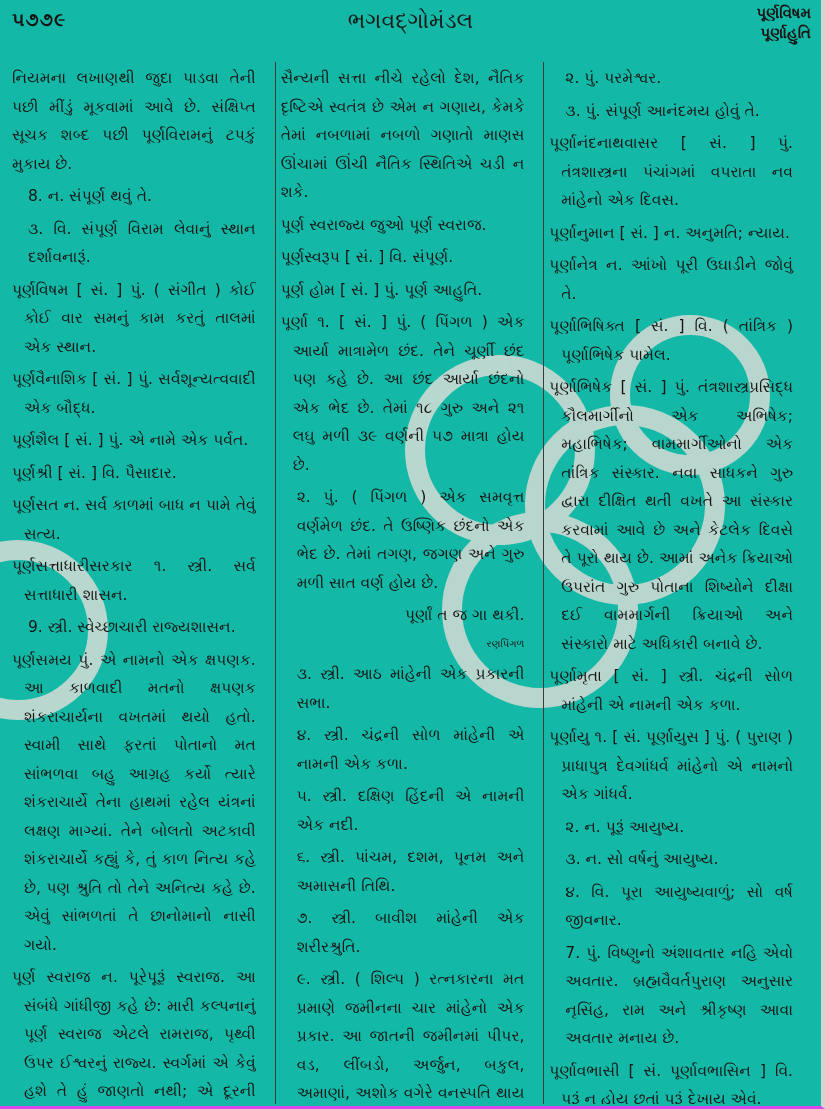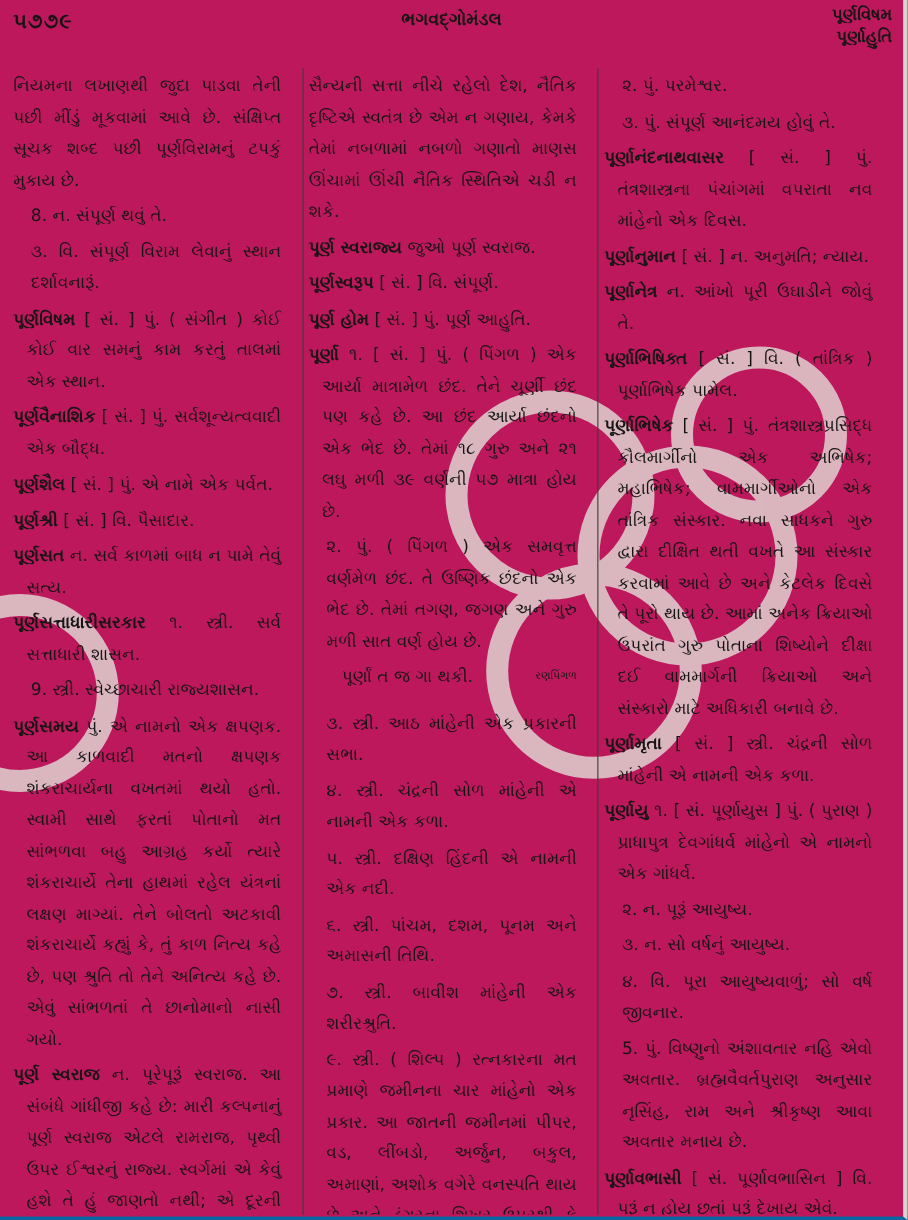--- a/index.html
+++ b/index.html
@@ -3,36 +3,36 @@
 <meta charset="utf-8">
 <style>
   html,body{margin:0;padding:0;}
   body{
     width:825px;height:1109px;
     background:#dddad5;
     font-family:"DejaVu Sans","Liberation Sans",sans-serif;
   }
   .page{
     position:relative;width:825px;height:1109px;
-    background:#be185d;
+    background:#14b8a6;
     color:#161514;
     overflow:hidden;
     box-sizing:border-box;
     border-right:4px solid #d7d4cf;
-    border-bottom:3px solid #0369a1;
+    border-bottom:3px solid #d946ef;
   }
   
   .header{position:absolute;top:0;left:0;right:0;height:58px;}
   .page-number{
     position:absolute;left:12px;top:8px;
     font-weight:700;font-size:19px;letter-spacing:1px;
   }
   .page-title{
     position:absolute;left:0;right:0;top:8px;
-    text-align:center;font-weight:700;font-size:16px;
+    text-align:center;font-weight:400;font-size:22px;
   }
   .header-keywords{
     position:absolute;right:10px;top:3px;
     text-align:right;font-weight:700;font-size:15px;line-height:20px;
   }
   
   .watermark{position:absolute;left:0;top:0;pointer-events:none;}
   
   .columns{
     position:absolute;top:62px;left:8px;right:10px;bottom:2px;
@@ -50,24 +50,24 @@
   .rule{
     width:1px;background:#3c3a38;
     margin:0 1px;
     z-index:2;
   }
   
   .para{margin:0 0 4px 0;text-align:justify;}
   .para.entry{padding-left:12px;text-indent:-12px;}
   .para.sense{padding-left:16px;}
   .para.continuation{}
-  .para .head{font-weight:700;}
+  .para .head{font-weight:400;}
   .para.verse{
     display:flex;justify-content:space-between;align-items:flex-end;
-    padding-left:30px;text-align:left;margin-bottom:14px;
+    padding-left:30px;text-align:left;margin-bottom:2px;flex-direction:column;
   }
   .para.verse .attribution{font-size:10px;padding-left:8px;white-space:nowrap;}
 </style>
 </head>
 <body>
 
 <div class="page">
 
   <svg class="watermark" width="825" height="1109" viewBox="0 0 825 1109" aria-hidden="true">
     <g fill="none" stroke="#e1ded8" stroke-width="20" opacity="0.8">
@@ -129,18 +129,18 @@
         <p class="para entry"><span class="head">પૂર્ણાનંદનાથવાસર</span> [ સં. ] પું. તંત્રશાસ્ત્રના પંચાંગમાં વપરાતા નવ માંહેનો એક દિવસ.</p>
         <p class="para entry"><span class="head">પૂર્ણાનુમાન</span> [ સં. ] ન. અનુમતિ; ન્યાય.</p>
         <p class="para entry"><span class="head">પૂર્ણાનેત્ર</span> ન. આંખો પૂરી ઉઘાડીને જોવું તે.</p>
         <p class="para entry"><span class="head">પૂર્ણાભિષિક્ત</span> [ સં. ] વિ. ( તાંત્રિક ) પૂર્ણાભિષેક પામેલ.</p>
         <p class="para entry"><span class="head">પૂર્ણાભિષેક</span> [ સં. ] પું. તંત્રશાસ્ત્રપ્રસિદ્ધ કૌલમાર્ગીનો એક અભિષેક; મહાભિષેક; વામમાર્ગીઓનો એક તાંત્રિક સંસ્કાર. નવા સાધકને ગુરુ દ્વારા દીક્ષિત થતી વખતે આ સંસ્કાર કરવામાં આવે છે અને કેટલેક દિવસે તે પૂરો થાય છે. આમાં અનેક ક્રિયાઓ ઉપરાંત ગુરુ પોતાના શિષ્યોને દીક્ષા દઈ વામમાર્ગની ક્રિયાઓ અને સંસ્કારો માટે અધિકારી બનાવે છે.</p>
         <p class="para entry"><span class="head">પૂર્ણામૃતા</span> [ સં. ] સ્ત્રી. ચંદ્રની સોળ માંહેની એ નામની એક કળા.</p>
         <p class="para entry"><span class="head">પૂર્ણાયુ</span> ૧. [ સં. પૂર્ણાયુસ ] પું. ( પુરાણ ) પ્રાધાપુત્ર દેવગાંધર્વ માંહેનો એ નામનો એક ગાંધર્વ.</p>
         <p class="para sense">૨. ન. પૂરૂં આયુષ્ય.</p>
         <p class="para sense">૩. ન. સો વર્ષનું આયુષ્ય.</p>
         <p class="para sense">૪. વિ. પૂરા આયુષ્યવાળું; સો વર્ષ જીવનાર.</p>
-        <p class="para sense">5. પું. વિષ્ણુનો અંશાવતાર નહિ એવો અવતાર. બ્રહ્મવૈવર્તપુરાણ અનુસાર નૃસિંહ, રામ અને શ્રીકૃષ્ણ આવા અવતાર મનાય છે.</p>
+        <p class="para sense">7. પું. વિષ્ણુનો અંશાવતાર નહિ એવો અવતાર. બ્રહ્મવૈવર્તપુરાણ અનુસાર નૃસિંહ, રામ અને શ્રીકૃષ્ણ આવા અવતાર મનાય છે.</p>
         <p class="para entry"><span class="head">પૂર્ણાવભાસી</span> [ સં. પૂર્ણાવભાસિન ] વિ. પૂરૂં ન હોય છતાં પૂરૂં દેખાય એવું.</p>
       </section>
   </main>
 
 </div>
 
 </body></html>

